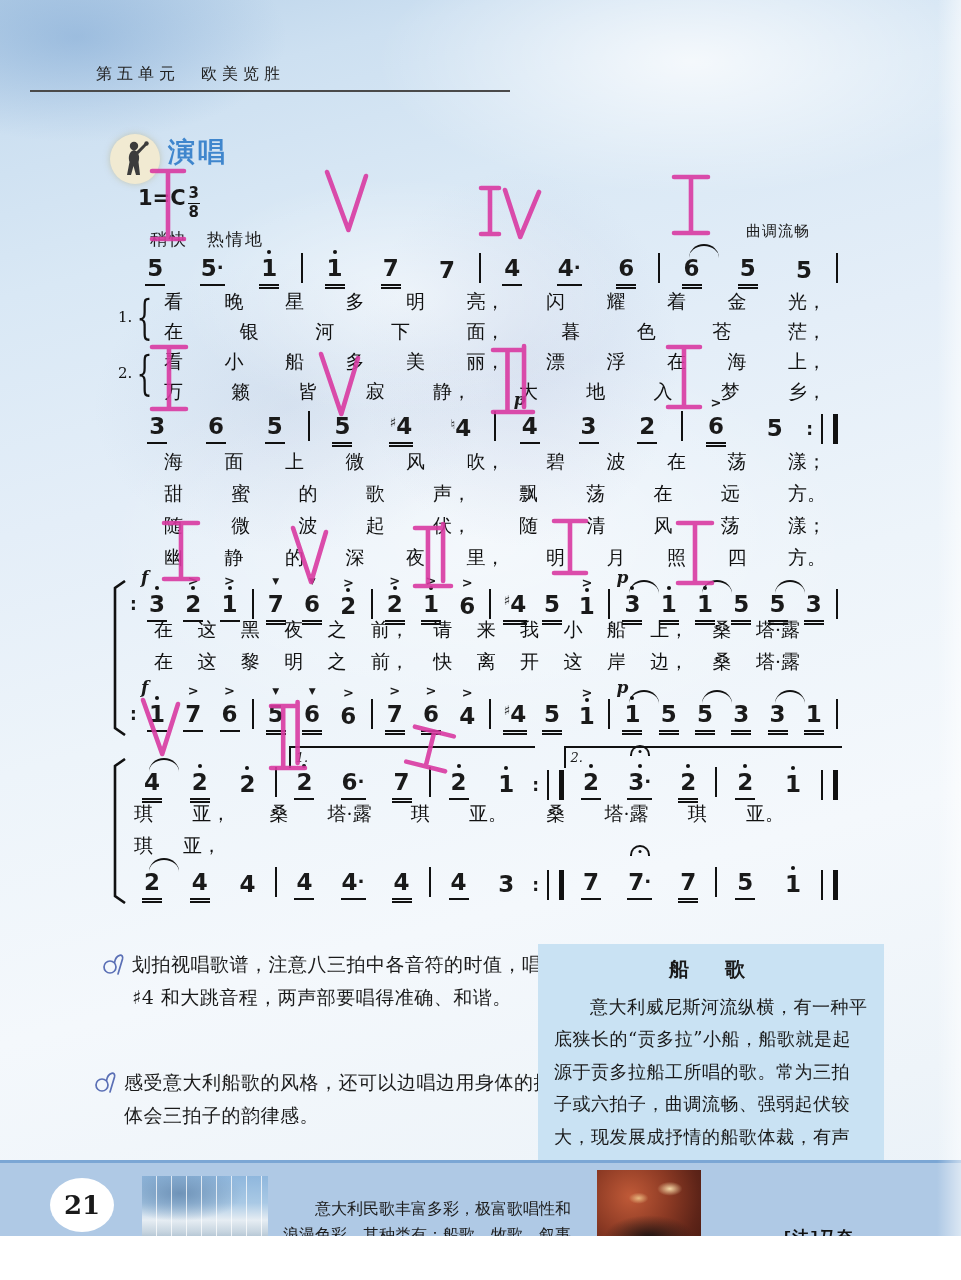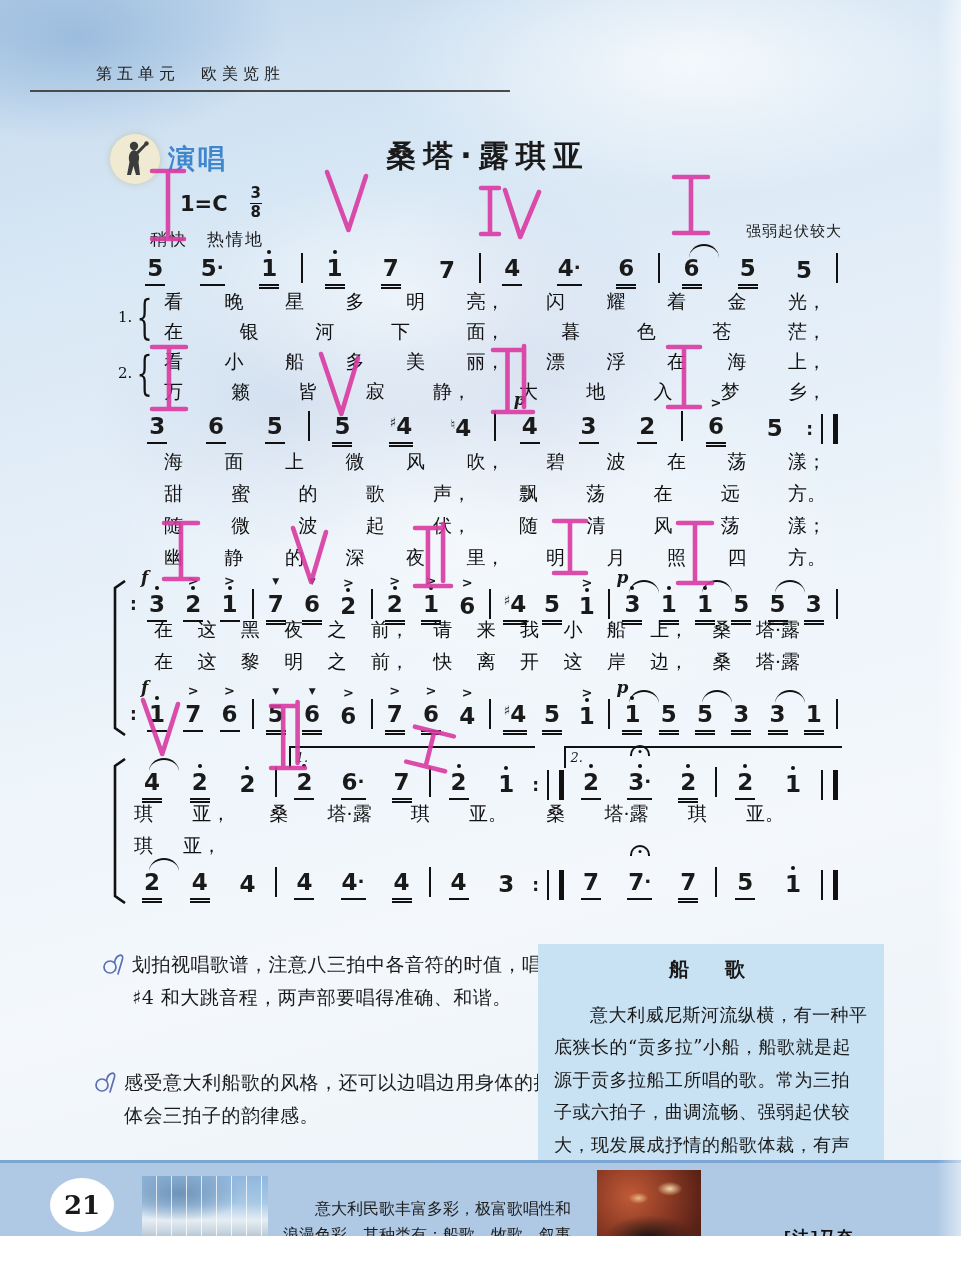--- a/index.html
+++ b/index.html
@@ -17,25 +17,25 @@
   .page::after{content:"";position:absolute;right:0;top:0;width:24px;height:100%;
     background:linear-gradient(90deg,transparent,rgba(255,255,255,.55));pointer-events:none;}
   .abs{position:absolute;}
   .sans{font-family:"DejaVu Sans","Liberation Sans",sans-serif;}
 
   
   .unit-line{left:96px;top:64px;font-size:16px;letter-spacing:5px;color:#222;}
   .unit-rule{left:30px;top:90px;width:480px;height:2px;background:#4a4a4a;}
 
   
-  .badge{left:110px;top:134px;display:flex;align-items:center;gap:8px;}
+  .badge{left:110px;top:134px;display:flex;gap:8px;}
   .badge-circle{width:50px;height:50px;border-radius:50%;background:#f1ead2;display:flex;align-items:center;justify-content:center;box-shadow:0 0 6px rgba(180,170,120,.5);}
   .badge-label{font-size:27px;font-weight:bold;color:#3f86cd;letter-spacing:3px;font-family:"DejaVu Sans","Liberation Sans",sans-serif;}
   .song-title{left:130px;top:136px;width:716px;text-align:center;font-size:30px;font-weight:bold;letter-spacing:7px;font-family:"DejaVu Sans","Liberation Sans",sans-serif;}
-  .keysig{left:138px;top:186px;font-size:21px;font-weight:bold;font-family:"DejaVu Sans","Liberation Sans",sans-serif;display:flex;align-items:center;gap:22px;margin-left:42px;}
+  .keysig{left:138px;top:186px;font-size:21px;font-weight:bold;font-family:"DejaVu Sans","Liberation Sans",sans-serif;display:flex;align-items:flex-start;gap:2px;}
   .meter{display:inline-flex;flex-direction:column;align-items:center;font-size:15px;line-height:1.05;font-weight:bold;}
   .meter .bar{width:12px;height:1.5px;background:#111;margin:1px 0;}
   .tempo{left:150px;top:228px;font-size:17px;letter-spacing:2px;}
   .source{left:746px;top:222px;font-size:15px;letter-spacing:1px;}
 
   
   #score{left:128px;top:0;width:714px;height:1280px;pointer-events:none;}
   .system{position:absolute;left:0;width:714px;}
   .nrow{position:absolute;left:0;right:0;display:flex;align-items:flex-end;height:36px;}
   .bar-seg{display:flex;justify-content:space-around;align-items:flex-end;}
@@ -60,21 +60,21 @@
   .lyr.few{justify-content:flex-start;gap:30px;}
   .volta{position:absolute;height:22px;border-top:2px solid #111;border-left:2px solid #111;font-size:13px;font-style:italic;font-family:"DejaVu Serif","Liberation Serif",serif;padding:2px 0 0 5px;box-sizing:border-box;}
   .vbrace{position:absolute;display:flex;align-items:center;font-size:15px;color:#111;}
   .vbrace .curl{font-size:46px;font-weight:normal;transform:scaleX(.55);margin-left:-2px;line-height:1;}
 
   
   .intro{left:134px;top:906px;width:716px;font-size:19px;text-indent:2em;letter-spacing:.5px;}
   .activity{font-size:19px;line-height:1.75;letter-spacing:.5px;}
   .activity .hicon{float:left;margin:2px 6px 0 0;}
   .side-box{left:538px;top:944px;width:346px;background:#c9e2f3;padding:10px 16px 14px;box-sizing:border-box;}
-  .side-box h3{margin:2px 0 16px;text-align:center;font-size:20px;letter-spacing:8px;font-weight:bold;}
+  .side-box h3{margin:2px 0 8px;text-align:center;font-size:20px;letter-spacing:8px;font-weight:bold;}
   .side-box p{margin:0;font-size:18px;line-height:1.8;text-indent:2em;letter-spacing:.5px;}
 
   
   .footer{left:0;top:1160px;width:961px;height:120px;background:#afc9e5;border-top:3px solid #7ba6d4;box-sizing:border-box;}
   .page-oval{left:50px;top:1178px;width:64px;height:54px;background:#fff;border-radius:50%;display:flex;align-items:center;justify-content:center;font-size:26px;font-weight:bold;font-family:"DejaVu Serif","Liberation Serif",serif;}
   .photo{left:142px;top:1176px;width:126px;height:96px;
     background:
       repeating-linear-gradient(90deg,transparent 0 14px,rgba(255,255,255,.75) 14px 15px),
       radial-gradient(90px 40px at 30% 18%,#6f93b8,transparent 70%),
       linear-gradient(180deg,#8fb7dd 0%,#a9c9e5 28%,#e6edf3 46%,#c7d5e0 58%,#97adc0 72%,#dde6ec 86%,#b9c9d6 100%);}
@@ -102,32 +102,31 @@
       <svg width="36" height="40" viewBox="0 0 36 40">
         <circle cx="17" cy="7" r="4.2" fill="#3c3c3c"></circle>
         <path d="M17 11 C12 12.5 11 18 12.5 23 L10 36 h4 l2.5 -9 2.5 9 h4 L21.5 23 C23 18 22 12.5 17 11 Z" fill="#3c3c3c"></path>
         <path d="M19 13 L28 4 l2 2 -8.5 9 Z" fill="#3c3c3c"></path>
         <circle cx="29.5" cy="4.5" r="2.2" fill="#3c3c3c"></circle>
       </svg>
     </span>
     <span class="badge-label">演唱</span>
   </div>
 
-  <div class="abs song-title">桑塔·露琪亚</div>
 
   <div class="abs keysig sans">
     <span>1=C</span>
     <span class="meter">
       <span>3</span>
       <span class="bar"></span>
       <span>8</span>
     </span>
   </div>
   <div class="abs tempo">稍快　热情地</div>
-  <div class="abs source">强弱起伏较大</div>
+  <div class="abs source">曲调流畅</div>
 
   <div class="abs" id="score">
       <div class="system" style="top: 246px; height: 164px;">
         <div class="nrow" style="top: 4px;">
           <div class="bar-seg" style="flex-grow: 3; flex-basis: 0px;">
             <span class="note u1">5</span>
             <span class="note u1">5<span class="dur">·</span></span>
             <span class="note u2 hi">1<span class="oct"></span></span>
           </div>
           <div class="bl"></div>

